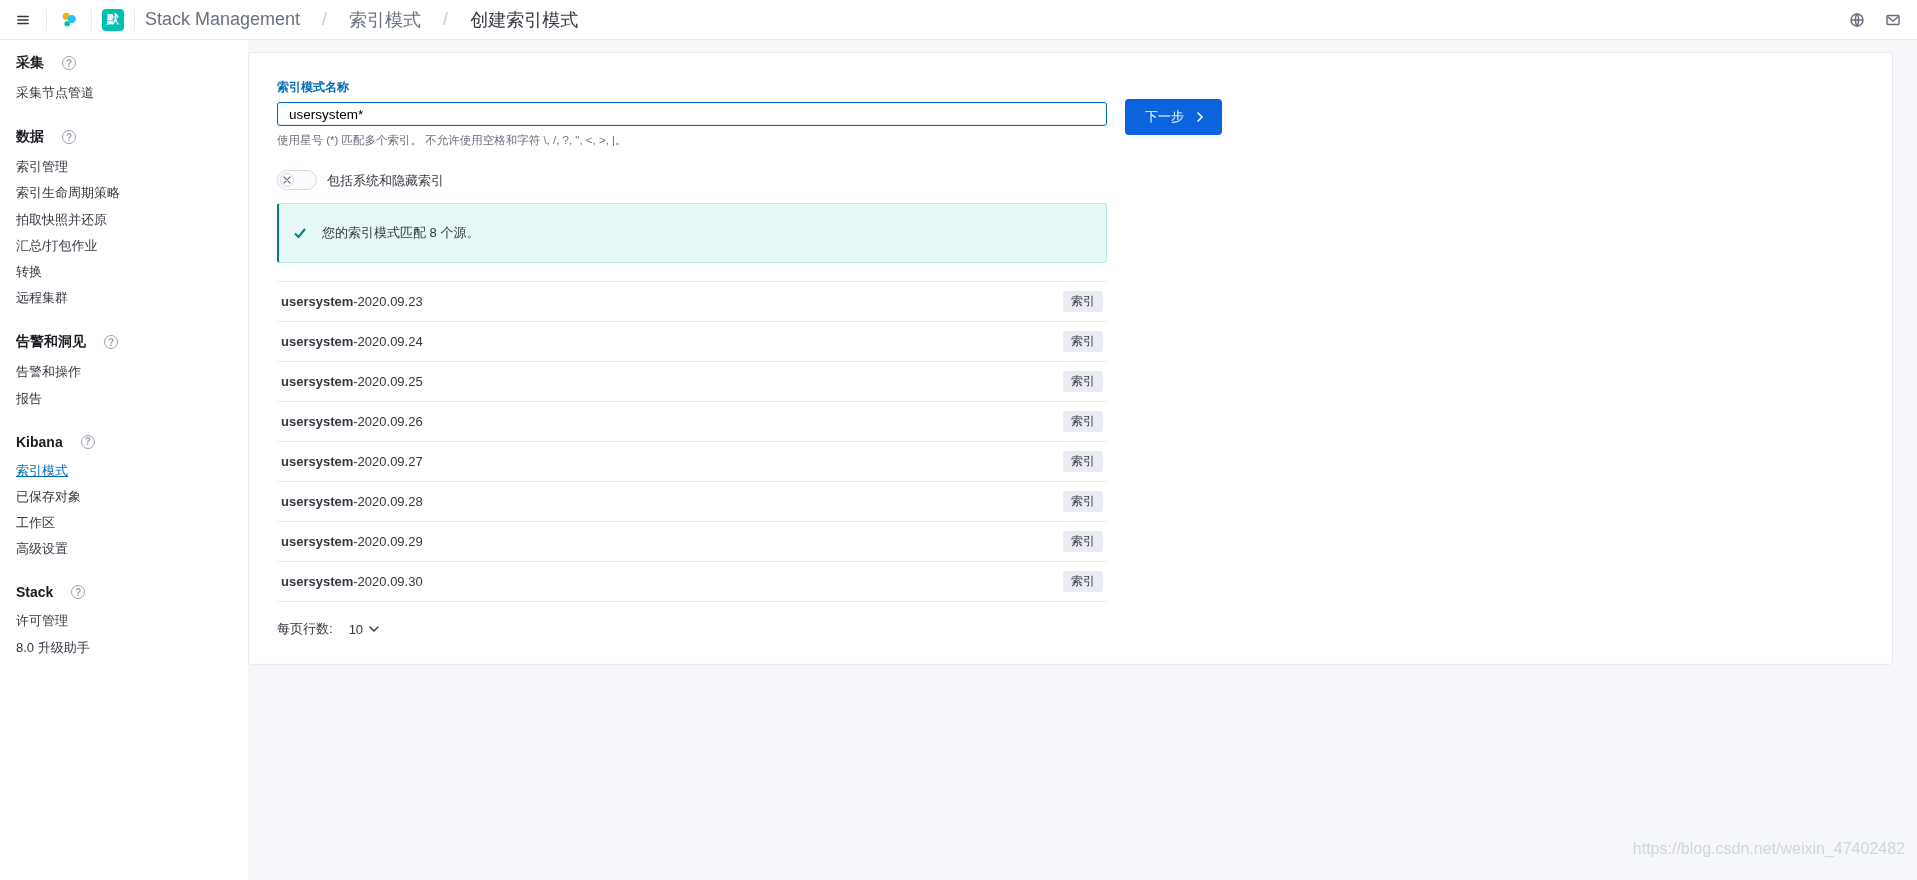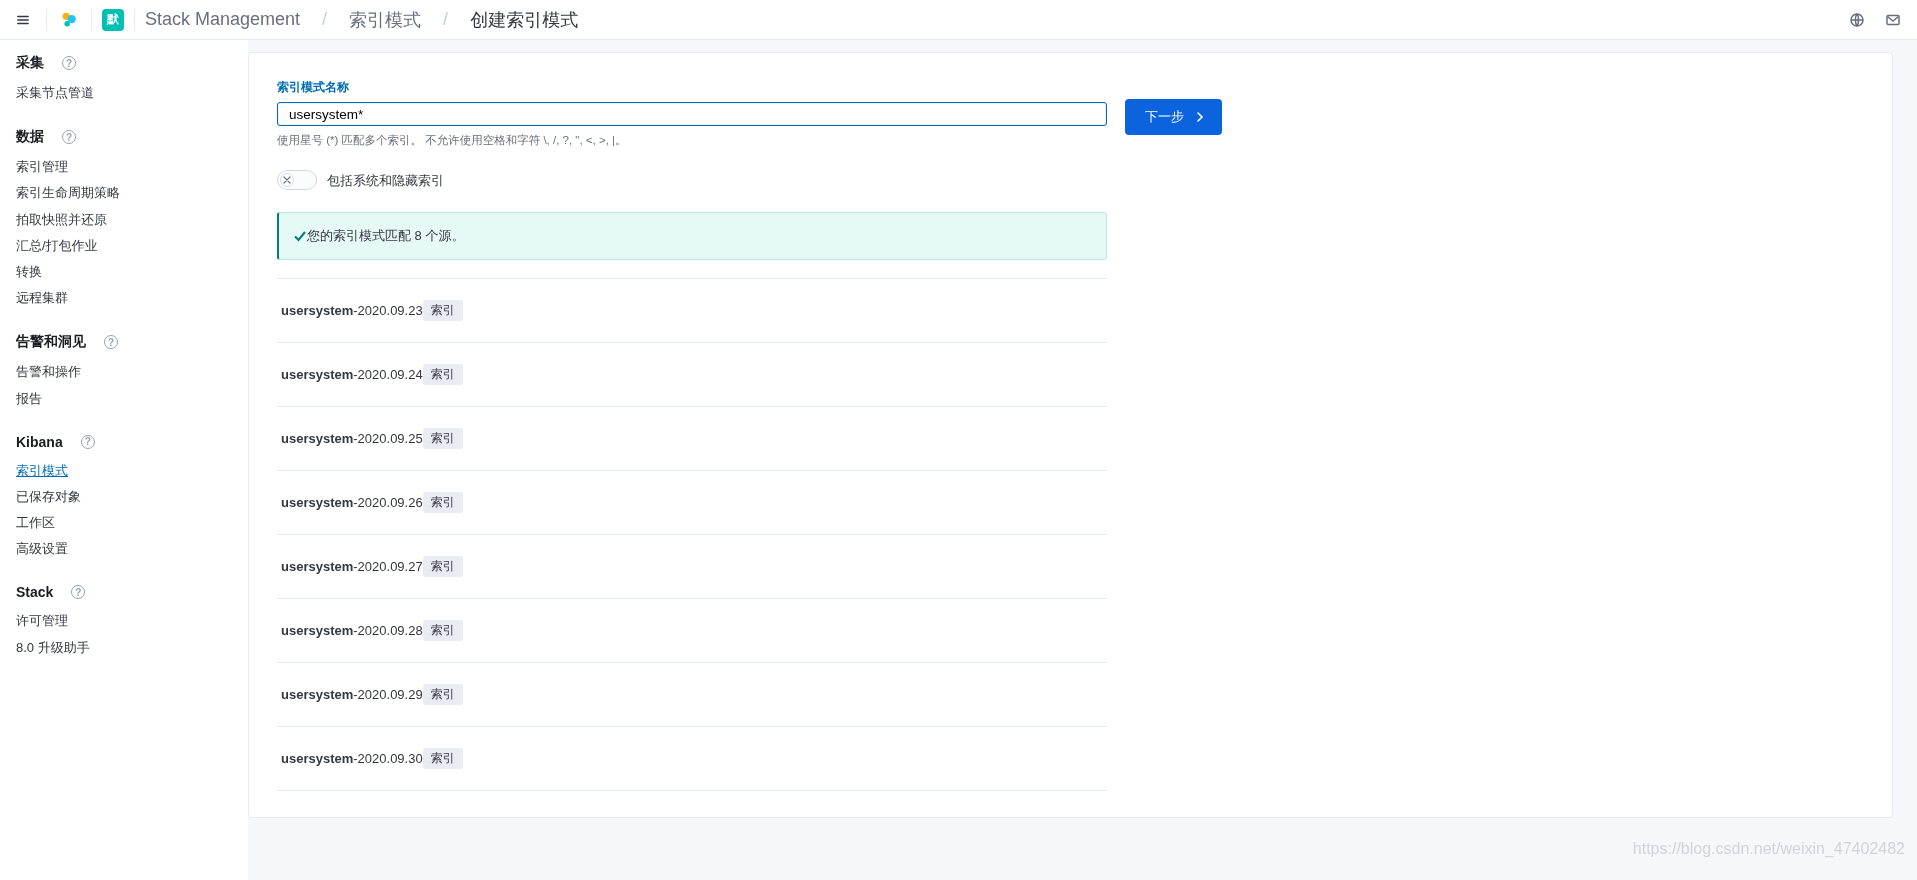--- a/index.html
+++ b/index.html
@@ -54,24 +54,24 @@
   .row{display:flex;align-items:flex-start;gap:18px}
   .field-col{flex:1;max-width:830px}
   .pattern-input{width:100%;height:24px;border:1px solid var(--primary);border-radius:3px;padding:0 11px;font-size:13.5px;outline:none;box-shadow:0 0 0 1px rgba(0,107,180,.08) inset}
   .hint{font-size:11.5px;color:var(--text-subdued);margin-top:6px;line-height:1.5}
   .next-btn{height:36px;background:var(--primary-fill);color:#fff;border:none;border-radius:4px;padding:0 16px 0 20px;font-size:13px;display:inline-flex;align-items:center;gap:10px;cursor:pointer;margin-top:20px}
   .next-btn svg{width:12px;height:12px}
   .switch-row{display:flex;align-items:flex-end;gap:10px;margin-top:21px}
   .switch{width:40px;height:20px;border-radius:11px;border:1px solid var(--border);background:#fbfcfd;position:relative}
   .switch .knob{position:absolute;left:2px;top:2px;width:14px;height:14px;border-radius:50%;background:#fff;border:1px solid var(--border);display:flex;align-items:center;justify-content:center;font-size:9px;color:#69707d}
   .switch-label{font-size:13px;color:var(--text)}
-  .callout{margin-top:22px;border:1px solid #b8e8e3;border-left:2px solid var(--success-border);background:var(--success-bg);border-radius:3px;padding:14px 14px;display:flex;align-items:center;gap:0;font-size:13px;color:var(--text)}
+  .callout{margin-top:13px;border:1px solid #b8e8e3;border-left:2px solid var(--success-border);background:var(--success-bg);border-radius:3px;padding:20px 14px;display:flex;align-items:center;gap:15px;font-size:13px;color:var(--text)}
   .callout svg{width:14px;height:14px;stroke:var(--success-border);fill:none;stroke-width:2}
   .match-list{margin-top:18px}
-  .match-row{display:flex;align-items:center;padding:21px 4px;border-bottom:1px solid var(--border-light);font-size:13px}
+  .match-row{display:flex;align-items:center;justify-content:space-between;padding:9px 4px;border-bottom:1px solid var(--border-light);font-size:13px}
   .match-row:first-child{border-top:1px solid var(--border-light)}
   .match-name .hl{font-weight:700}
   .tag{background:#e9edf3;color:#343741;border-radius:3px;padding:2px 8px;font-size:12px}
   .pager{display:flex;align-items:center;gap:10px;margin-top:18px;font-size:13px;color:var(--text)}
   .pager-btn{display:inline-flex;align-items:center;gap:6px;border:none;background:none;color:var(--text);cursor:pointer;font-size:13px}
   .pager-btn svg{width:10px;height:10px}
   .watermark{position:fixed;right:12px;bottom:22px;color:#d0d4db;font-size:16px;pointer-events:none}
 </style>
 </head>
 <body>
@@ -222,20 +222,29 @@
               <div class="match-row">
                 <div class="match-name"><span class="hl">usersystem</span><span>-2020.09.29</span></div>
                 <span class="tag">索引</span>
               </div>
               <div class="match-row">
                 <div class="match-name"><span class="hl">usersystem</span><span>-2020.09.30</span></div>
                 <span class="tag">索引</span>
               </div>
             </div>
 
+          <div class="pager">
+            <span>每页行数:</span>
+            <button class="pager-btn">
+              <span>10</span>
+              <svg viewBox="0 0 10 10">
+                  <path d="M1 3l4 4 4-4" stroke="#343741" stroke-width="1.4" fill="none" stroke-linecap="round"></path>
+                </svg>
+            </button>
+          </div>
         </div>
 
         <button class="next-btn">
           <span>下一步</span>
           <svg viewBox="0 0 12 12">
               <path d="M4 2l4 4-4 4" stroke="#fff" stroke-width="1.6" fill="none" stroke-linecap="round"></path>
             </svg>
         </button>
       </div>
     </div>

